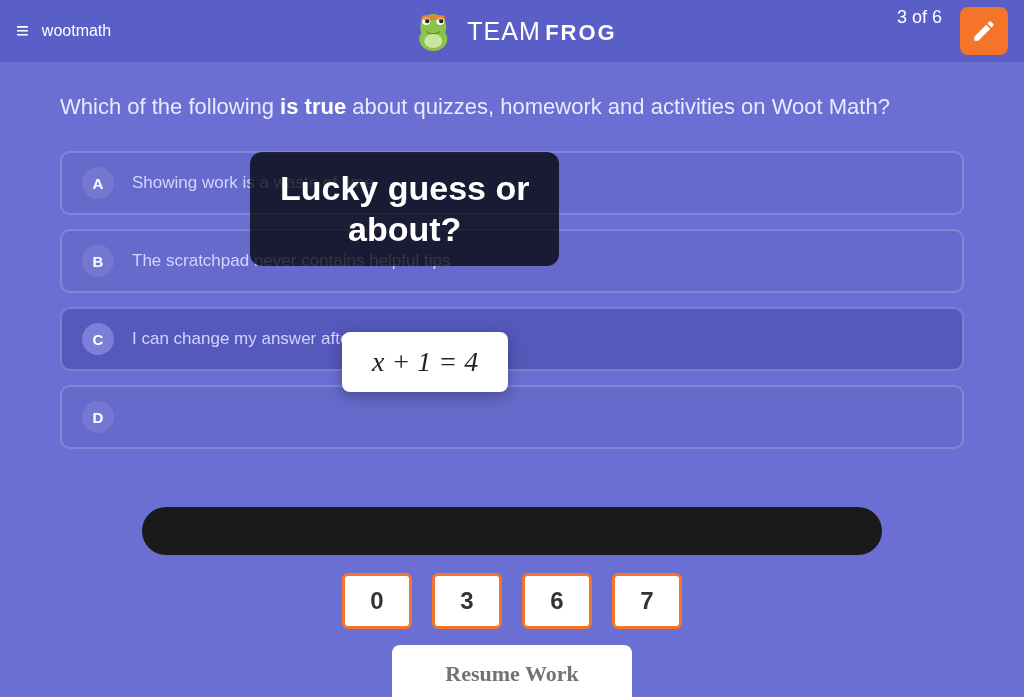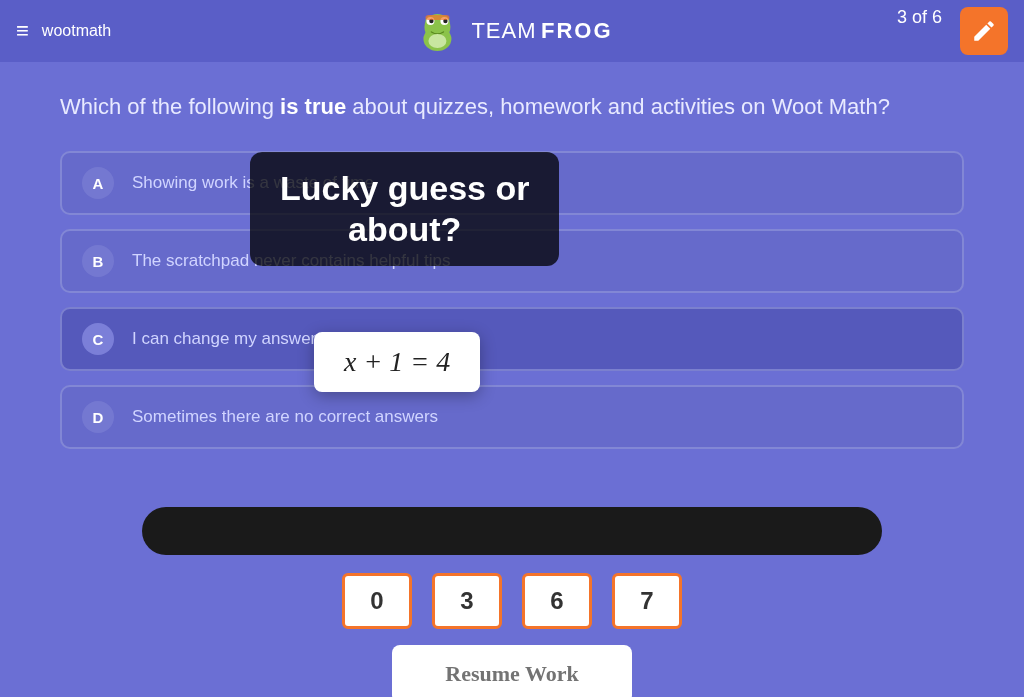--- a/index.html
+++ b/index.html
@@ -41,21 +41,21 @@
       position: absolute;
       left: 50%;
       transform: translateX(-50%);
       display: flex;
       align-items: center;
       gap: 8px;
     }
 
     .team-label {
       color: white;
-      font-size: 22px;
+      font-size: 25px;
       font-weight: 400;
       letter-spacing: 1px;
     }
 
     .team-name {
       color: #ffffff;
       font-size: 22px;
       font-weight: 900;
       letter-spacing: 2px;
     }
@@ -164,21 +164,21 @@
     .lucky-guess-text {
       color: white;
       font-size: 34px;
       font-weight: 900;
       line-height: 1.2;
     }
 
     .equation-overlay {
       position: absolute;
       top: 270px;
-      left: 314px;
+      left: 342px;
       background: white;
       border-radius: 8px;
       padding: 14px 30px;
       z-index: 10;
       box-shadow: 0 4px 16px rgba(0,0,0,0.3);
     }
 
     .equation-text {
       font-size: 28px;
       font-style: italic;
@@ -317,21 +317,20 @@
       <span>The scratchpad never contains helpful tips</span>
     </div>
 
     <div class="answer-option selected">
       <div class="option-letter selected-letter">C</div>
       <span>I can change my answer after I submit it</span>
     </div>
 
     <div class="answer-option">
       <div class="option-letter">D</div>
-      <span>Sometimes there are no correct answers</span>
     </div>
 
   </div>
 
   <div class="lucky-guess-overlay">
     <div class="lucky-guess-text">Lucky guess or</div>
     <div class="lucky-guess-text">about?</div>
   </div>
 
   <div class="equation-overlay">

